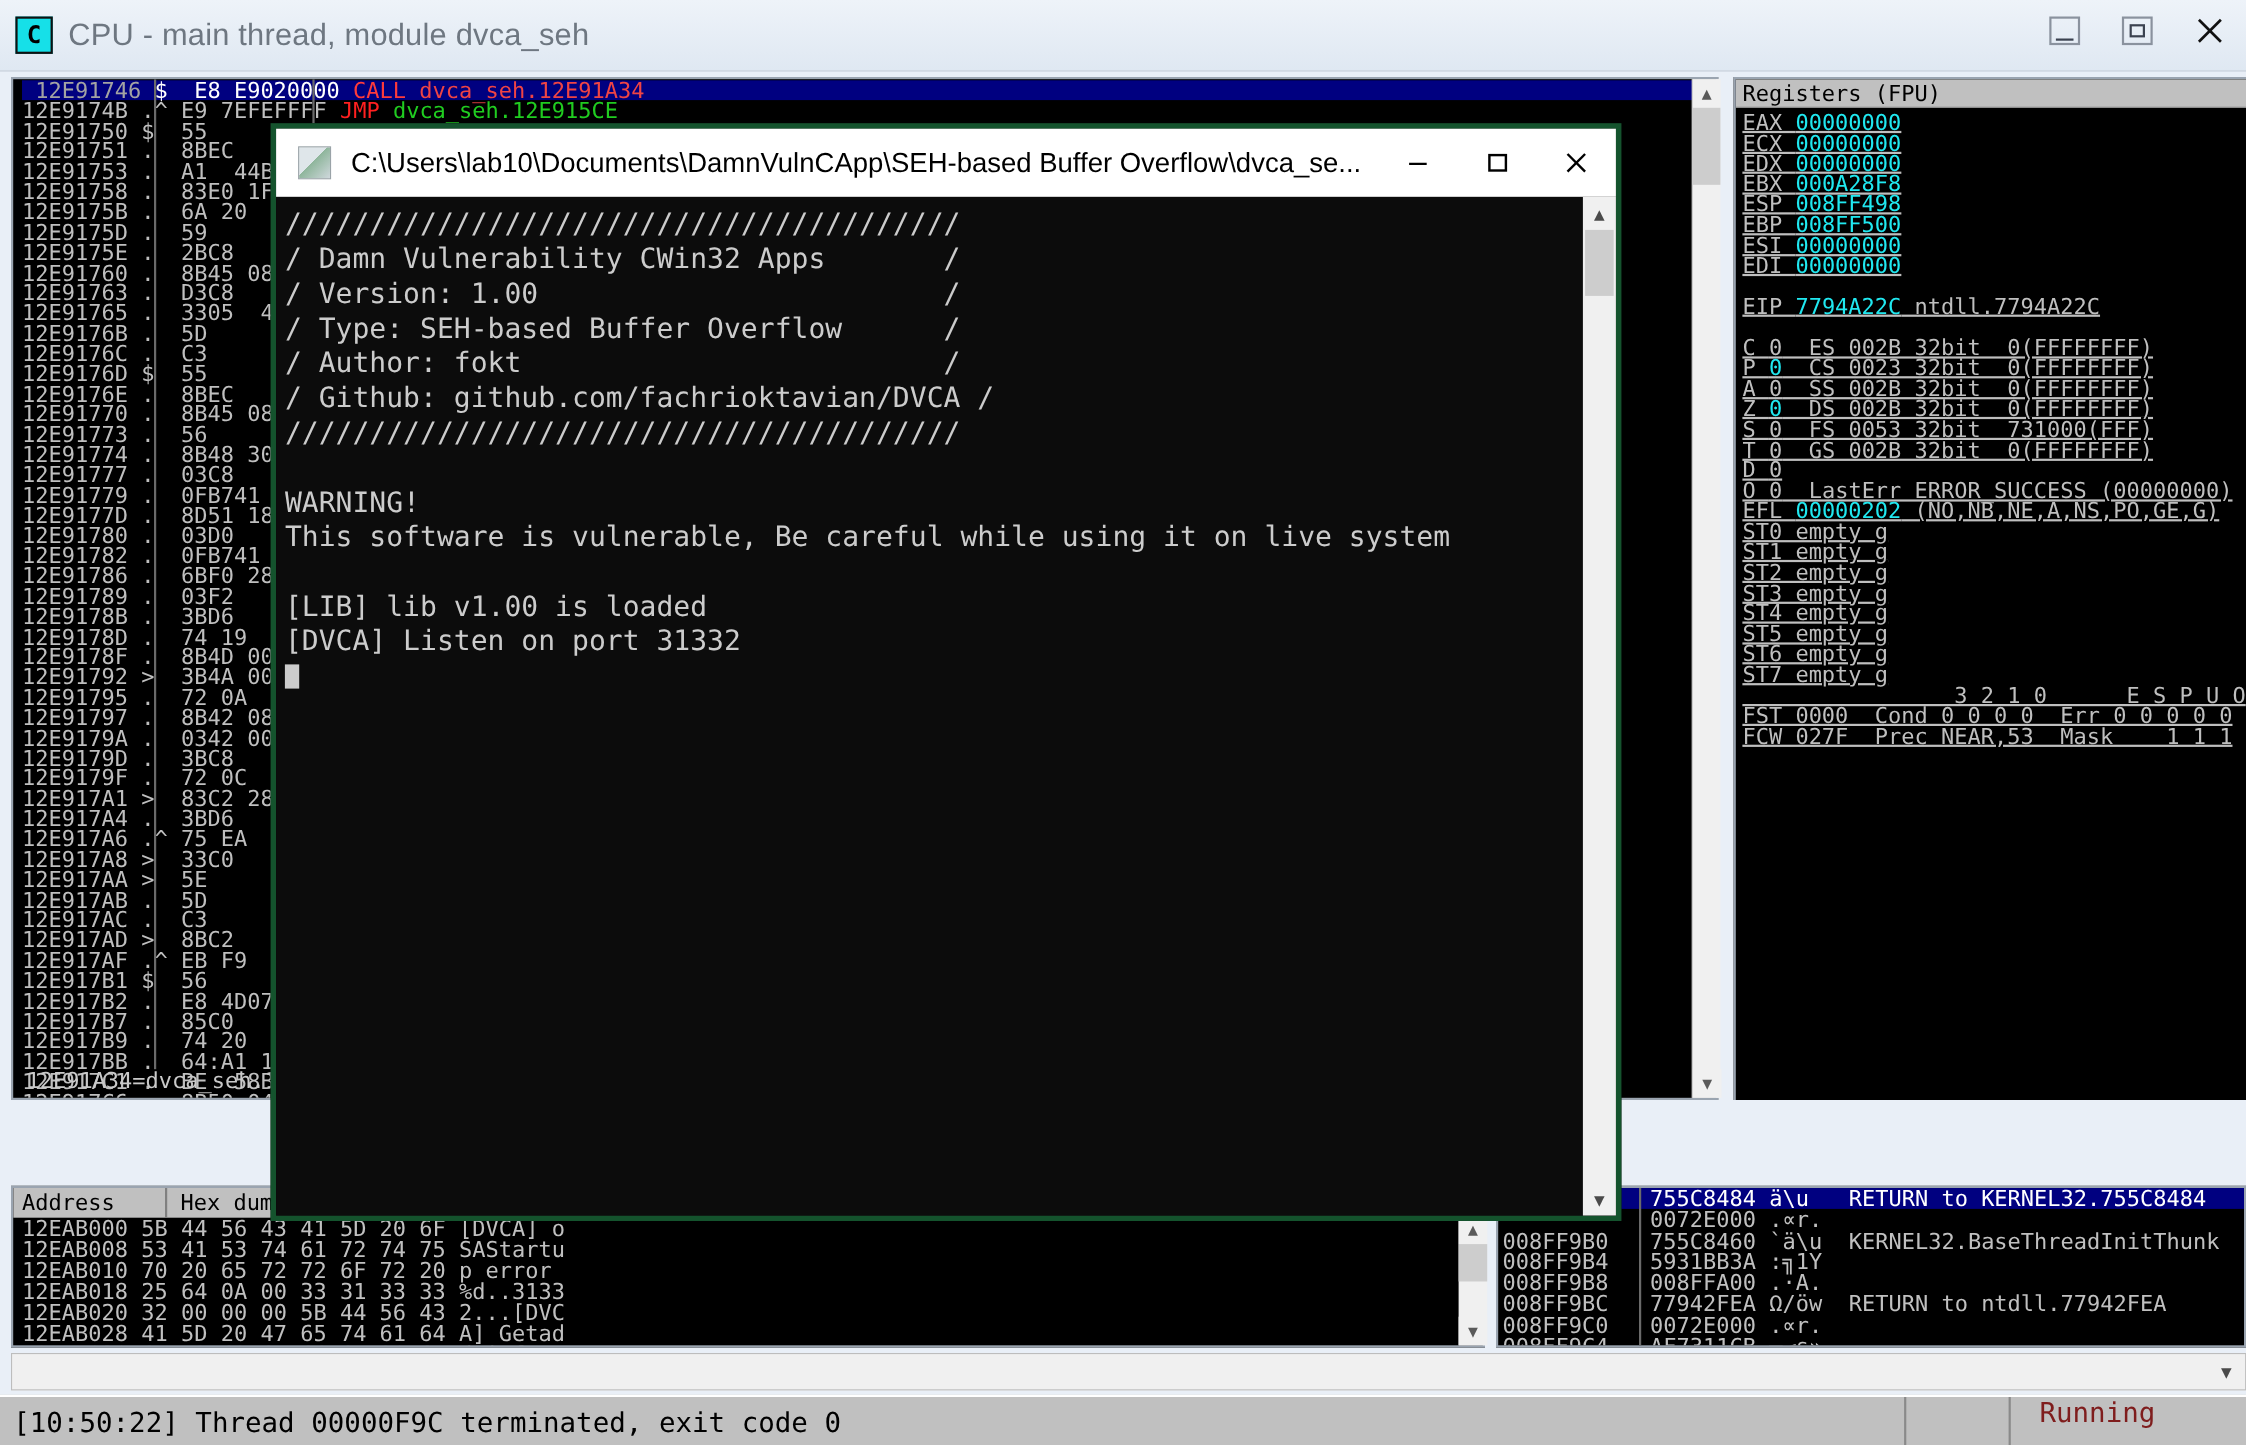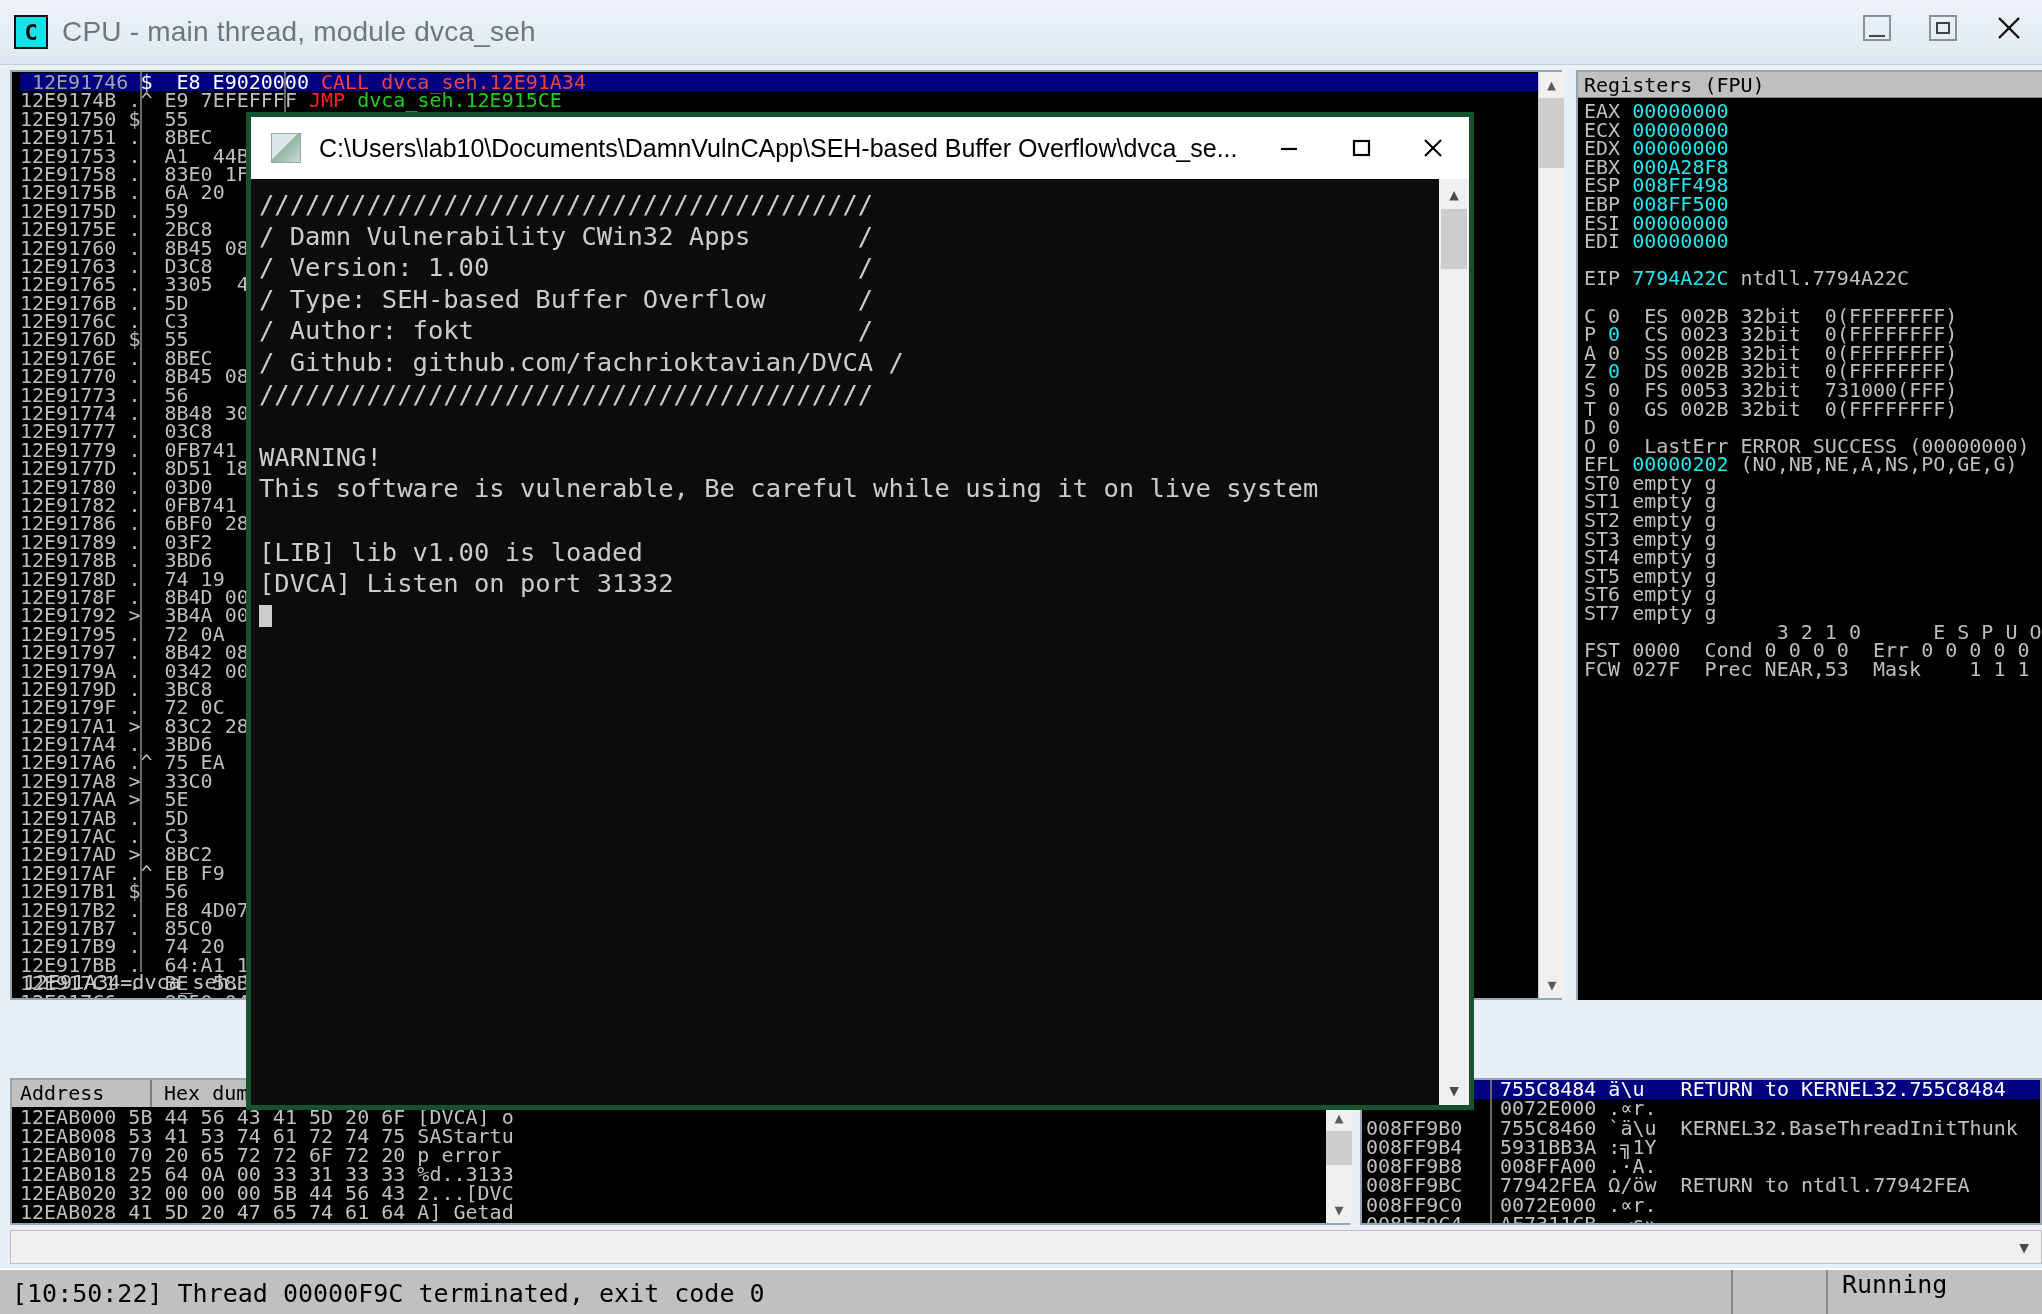--- a/index.html
+++ b/index.html
@@ -82,21 +82,21 @@
     overflow:hidden;
   }
   .reg-head{
     background:#c0c0c0; color:#000;
     font:20px/26px "DejaVu Sans Mono", monospace;
     padding-left:6px; border-bottom:1px solid #8a8a8a;
     height:26px;
   }
   .reg-body{
     font:20px/18.6px "DejaVu Sans Mono", monospace;
-    color:#bfbfbf; white-space:pre; padding-left:6px; padding-top:4px;
+    color:#bfbfbf; white-space:pre; padding-left:6px; padding-top:4px;text-decoration:underline;
   }
   .rv{ color:#20e8f0; }
   .rl{ color:#bfbfbf; }
 
   
   .dump-pane{
     position:absolute; left:10px; top:1078px; width:1340px; height:147px;
     background:#000; border:2px solid #9aa4b0; overflow:hidden;
   }
   .dump-head{
@@ -139,22 +139,22 @@
     border-top:2px solid #fff;
   }
   .status-main{
     flex:0 0 1733px; height:46px; display:flex;align-items:center;
     padding-left:12px;
     font:25px "DejaVu Sans Mono", monospace; color:#000;
     border-right:2px solid #8a8a8a;
   }
   .status-gap{ flex:0 0 95px; border-right:2px solid #8a8a8a; height:46px;}
   .status-run{
-    flex:1; padding-left:14px;
-    font:25px "DejaVu Sans Mono", monospace; color:#000000;
+    flex:1; padding-left:26px;
+    font:25px "DejaVu Sans Mono", monospace; color:#7f1d1d;
   }
 
   
   .console-win{
     position:absolute; left:246px; top:112px; width:1228px; height:998px;
     background:#0c0c0c; border:5px solid #14532d;
   }
   .console-title{
     height:62px; background:#fff; display:flex; align-items:center;
     position:relative;

